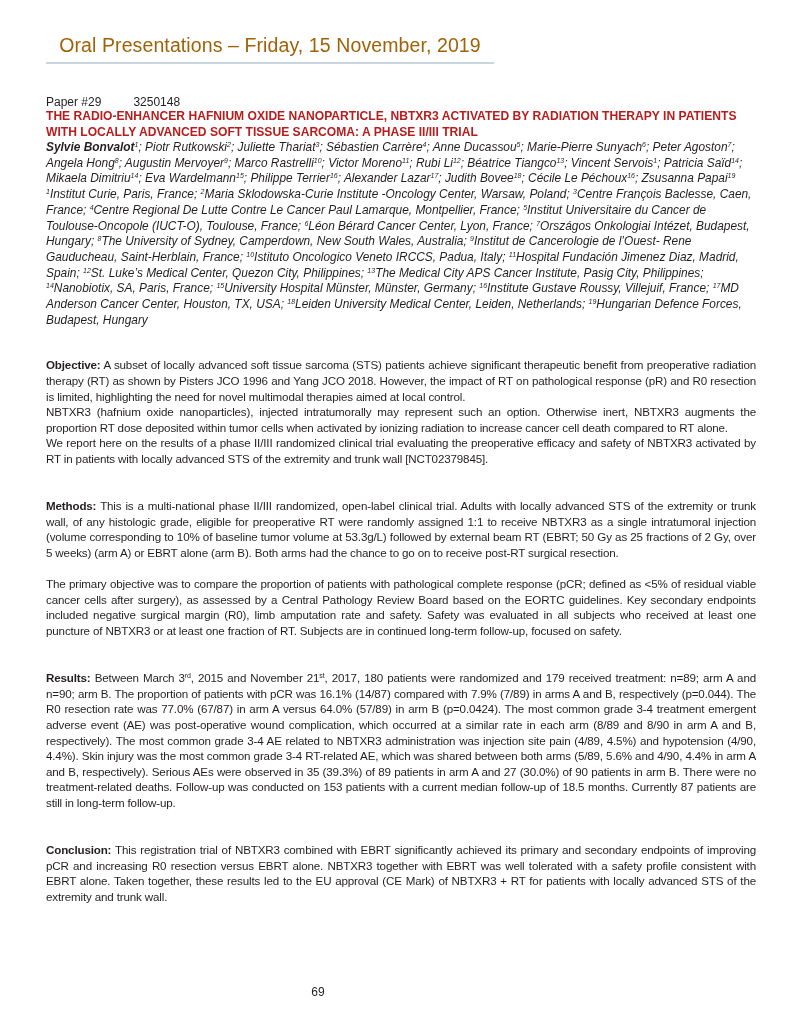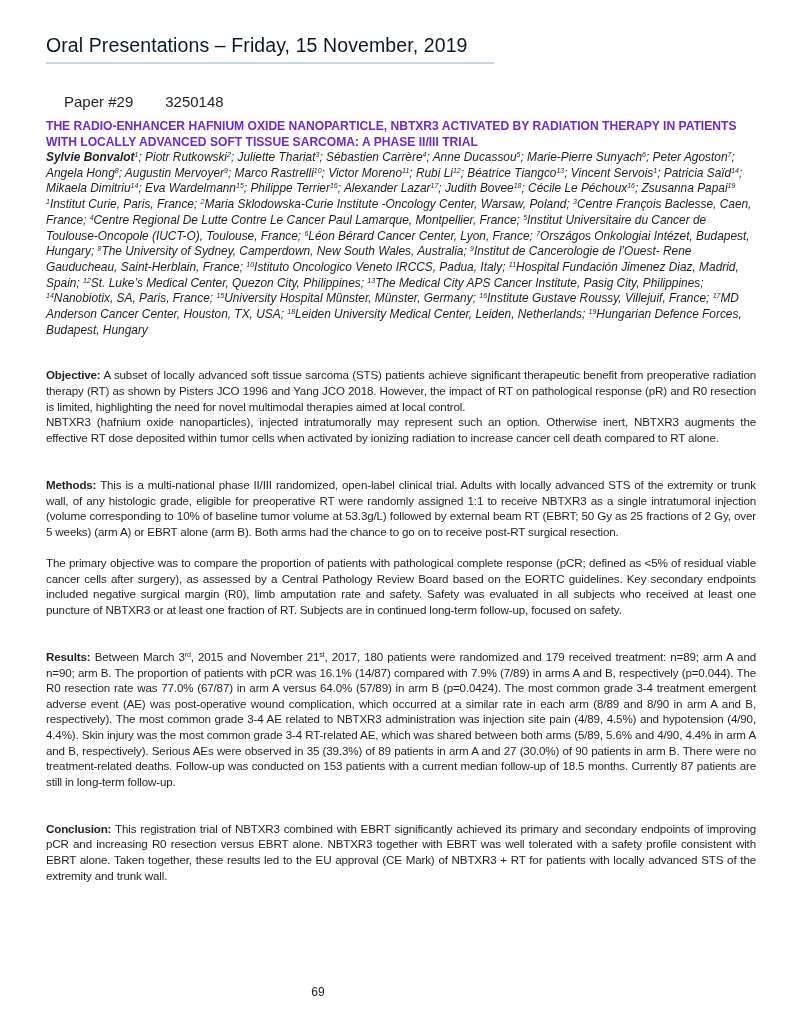--- a/index.html
+++ b/index.html
@@ -1,23 +1,23 @@
 <!DOCTYPE html>
 <html><head>
 <meta charset="utf-8">
 <style>
   html, body { margin: 0; padding: 0; background: #ffffff; }
   body { width: 800px; height: 1035px; position: relative; overflow: hidden; font-family: "Liberation Sans", "DejaVu Sans", sans-serif; color: #231f20; }
   .header { position: absolute; left: 46px; top: 33px; width: 448px; }
-  .header-title { font-size: 19.5px; color: #0f172a; letter-spacing: 0.1px; white-space: nowrap; line-height: 24px; }
+  .header-title { font-size: 19.5px; color: #a16207; letter-spacing: 0.1px; white-space: nowrap; line-height: 24px; text-align: center; }
   .header-rule { height: 1.5px; background: #c7d6df; margin-top: 5px; }
   .content { position: absolute; left: 46px; top: 95px; width: 710px; }
-  .paper-line { font-size: 15px; line-height: 14px; color: #231f20; white-space: nowrap; margin-left: 18px; }
+  .paper-line { font-size: 12px; line-height: 14px; color: #231f20; white-space: nowrap; }
   .paper-line .gap { display: inline-block; width: 32px; }
-  .title { font-size: 12.1px; line-height: 15.5px; font-weight: bold; color: #6d28d9; margin-top: 10px; letter-spacing: 0px; }
+  .title { font-size: 12.1px; line-height: 15.5px; font-weight: bold; color: #b91c1c; margin-top: 0px; letter-spacing: 0px; }
   .authors, .affils { font-size: 11.9px; line-height: 15.7px; font-style: italic; }
   .authors b { }
   sup { font-size: 7px; line-height: 0; vertical-align: 4px; }
   .section { font-family: "Liberation Sans Narrow", "Liberation Sans", sans-serif; font-size: 11.6px; line-height: 15.6px; text-align: justify; margin-top: 16px; letter-spacing: -0.15px; }
   .section p { margin: 0; }
   .sp { height: 15.6px; }
   .sp-small { height: 13px; }
   .label { font-weight: bold; }
   .page-number { position: absolute; left: 0; width: 636px; top: 985px; text-align: center; font-size: 12px; color: #231f20; }
 </style>
@@ -35,21 +35,22 @@
   </div>
   <div class="title">THE RADIO-ENHANCER HAFNIUM OXIDE NANOPARTICLE, NBTXR3 ACTIVATED BY RADIATION THERAPY IN PATIENTS WITH LOCALLY ADVANCED SOFT TISSUE SARCOMA: A PHASE II/III TRIAL</div>
 
   <div class="authors" id="authors"><b>Sylvie Bonvalot</b><sup>1</sup>; <span>Piotr Rutkowski</span><sup>2</sup>; <span>Juliette Thariat</span><sup>3</sup>; <span>Sébastien Carrère</span><sup>4</sup>; <span>Anne Ducassou</span><sup>5</sup>; <span>Marie-Pierre Sunyach</span><sup>6</sup>; <span>Peter Agoston</span><sup>7</sup>; <span>Angela Hong</span><sup>8</sup>; <span>Augustin Mervoyer</span><sup>9</sup>; <span>Marco Rastrelli</span><sup>10</sup>; <span>Victor Moreno</span><sup>11</sup>; <span>Rubi Li</span><sup>12</sup>; <span>Béatrice Tiangco</span><sup>13</sup>; <span>Vincent Servois</span><sup>1</sup>; <span>Patricia Saïd</span><sup>14</sup>; <span>Mikaela Dimitriu</span><sup>14</sup>; <span>Eva Wardelmann</span><sup>15</sup>; <span>Philippe Terrier</span><sup>16</sup>; <span>Alexander Lazar</span><sup>17</sup>; <span>Judith Bovee</span><sup>18</sup>; <span>Cécile Le Péchoux</span><sup>16</sup>; <span>Zsusanna Papai</span><sup>19</sup></div>
   <div class="affils" id="affils"><sup>1</sup><span>Institut Curie, Paris, France</span>; <sup>2</sup><span>Maria Sklodowska-Curie Institute -Oncology Center, Warsaw, Poland</span>; <sup>3</sup><span>Centre François Baclesse, Caen, France</span>; <sup>4</sup><span>Centre Regional De Lutte Contre Le Cancer Paul Lamarque, Montpellier, France</span>; <sup>5</sup><span>Institut Universitaire du Cancer de Toulouse-Oncopole (IUCT-O), Toulouse, France</span>; <sup>6</sup><span>Léon Bérard Cancer Center, Lyon, France</span>; <sup>7</sup><span>Országos Onkologiai Intézet, Budapest, Hungary</span>; <sup>8</sup><span>The University of Sydney, Camperdown, New South Wales, Australia</span>; <sup>9</sup><span>Institut de Cancerologie de l’Ouest- Rene Gauducheau, Saint-Herblain, France</span>; <sup>10</sup><span>Istituto Oncologico Veneto IRCCS, Padua, Italy</span>; <sup>11</sup><span>Hospital Fundación Jimenez Diaz, Madrid, Spain</span>; <sup>12</sup><span>St. Luke’s Medical Center, Quezon City, Philippines</span>; <sup>13</sup><span>The Medical City APS Cancer Institute, Pasig City, Philippines</span>; <sup>14</sup><span>Nanobiotix, SA, Paris, France</span>; <sup>15</sup><span>University Hospital Münster, Münster, Germany</span>; <sup>16</sup><span>Institute Gustave Roussy, Villejuif, France</span>; <sup>17</sup><span>MD Anderson Cancer Center, Houston, TX, USA</span>; <sup>18</sup><span>Leiden University Medical Center, Leiden, Netherlands</span>; <sup>19</sup><span>Hungarian Defence Forces, Budapest, Hungary</span></div>
 
   <div class="sp-small"></div>
 
   <div class="section">
     <p><span class="label">Objective:</span> <span>A subset of locally advanced soft tissue sarcoma (STS) patients achieve significant therapeutic benefit from preoperative radiation therapy (RT) as shown by Pisters JCO 1996 and Yang JCO 2018. However, the impact of RT on pathological response (pR) and R0 resection is limited, highlighting the need for novel multimodal therapies aimed at local control.</span></p>
-    <p>NBTXR3 (hafnium oxide nanoparticles), injected intratumorally may represent such an option. Otherwise inert, NBTXR3 augments the effective RT dose deposited within tumor cells when activated by ionizing radiation to increase cancer cell death compared to RT alone.</p>
+    <p>NBTXR3 (hafnium oxide nanoparticles), injected intratumorally may represent such an option. Otherwise inert, NBTXR3 augments the proportion RT dose deposited within tumor cells when activated by ionizing radiation to increase cancer cell death compared to RT alone.</p>
+    <p>We report here on the results of a phase II/III randomized clinical trial evaluating the preoperative efficacy and safety of NBTXR3 activated by RT in patients with locally advanced STS of the extremity and trunk wall [NCT02379845].</p>
   </div>
 
   <div class="sp"></div>
 
   <div class="section">
     <p><span class="label">Methods:</span> <span>This is a multi-national phase II/III randomized, open-label clinical trial. Adults with locally advanced STS of the extremity or trunk wall, of any histologic grade, eligible for preoperative RT were randomly assigned 1:1 to receive NBTXR3 as a single intratumoral injection (volume corresponding to 10% of baseline tumor volume at 53.3g/L) followed by external beam RT (EBRT; 50 Gy as 25 fractions of 2 Gy, over 5 weeks) (arm A) or EBRT alone (arm B). Both arms had the chance to go on to receive post-RT surgical resection.</span></p>
     <div class="sp"></div>
     <p>The primary objective was to compare the proportion of patients with pathological complete response (pCR; defined as &lt;5% of residual viable cancer cells after surgery), as assessed by a Central Pathology Review Board based on the EORTC guidelines. Key secondary endpoints included negative surgical margin (R0), limb amputation rate and safety. Safety was evaluated in all subjects who received at least one puncture of NBTXR3 or at least one fraction of RT. Subjects are in continued long-term follow-up, focused on safety.</p>
   </div>
 

